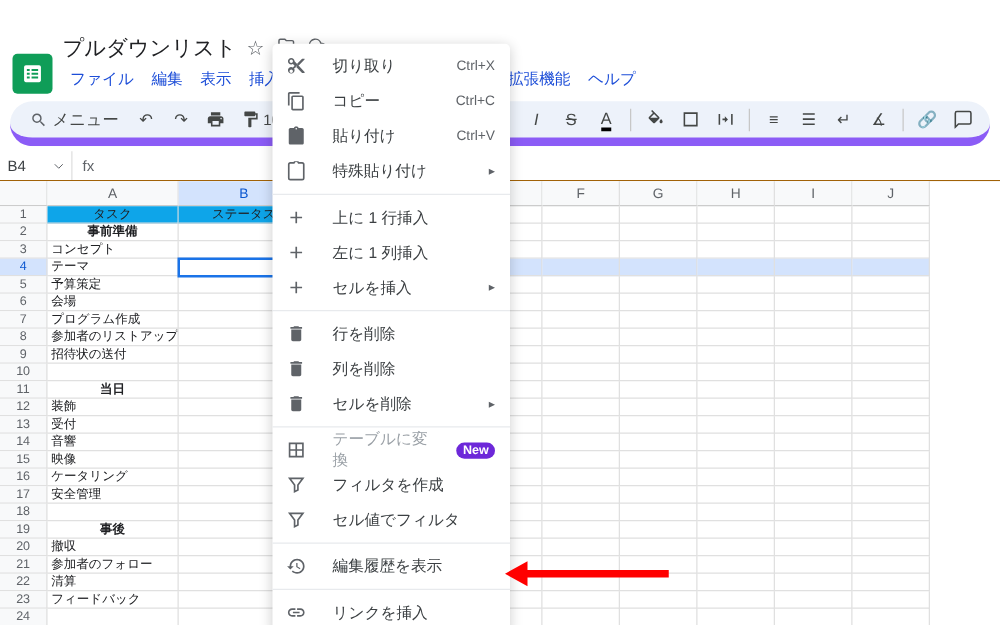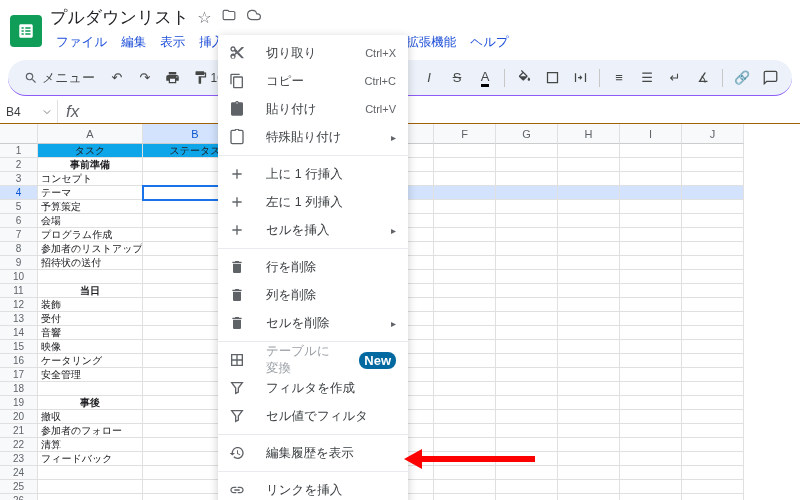--- a/index.html
+++ b/index.html
@@ -1,39 +1,39 @@
 <!DOCTYPE html>
 <html><head>
 <meta charset="utf-8">
 <style>
 * { margin: 0; padding: 0; box-sizing: border-box; font-family: Arial, "Hiragino Sans", sans-serif; }
 body { background: #fff; width: 800px; height: 500px; overflow: hidden; position: relative; }
 
-.header { padding: 6px 10px 0; display: flex; align-items: center; gap: 8px; }
+.header { padding: 6px 10px 0; display: flex; align-items: flex-end; gap: 8px; margin-top: 21px; }
 .logo { width: 32px; height: 32px; background: #0f9d58; border-radius: 4px; display: flex; align-items: center; justify-content: center; margin-top: 2px; }
 .logo svg { fill: #fff; }
 .title-area { flex: 1; }
 .title-row { display: flex; align-items: center; gap: 8px; }
 .doc-title { font-size: 17px; color: #202124; }
 .title-icons { display: flex; gap: 10px; color: #5f6368; }
 .title-icons span { cursor: pointer; }
 .menubar { display: flex; gap: 2px; margin-top: 2px; }
 .menubar span { font-size: 12.5px; color: #1d4ed8; padding: 3px 6px; cursor: pointer; border-radius: 4px; }
 
-.toolbar { display: flex; align-items: center; gap: 4px; padding: 6px 10px; border-bottom: 1px solid #8b5cf6; margin: 6px 8px 0; background: #edf2fa; border-radius: 20px; height: 36px; }
+.toolbar { display: flex; align-items: center; gap: 4px; padding: 6px 10px; border-bottom: 7px solid #8b5cf6; margin: 6px 8px 0; background: #edf2fa; border-radius: 20px; height: 36px; }
 .tb-btn { width: 24px; height: 24px; display: flex; align-items: center; justify-content: center; color: #444746; cursor: pointer; border-radius: 4px; font-size: 13px; }
 .tb-search { display: flex; align-items: center; gap: 4px; padding: 0 6px; font-size: 13px; color: #444746; }
 .tb-zoom { font-size: 12px; }
 .tb-sep { width: 1px; height: 18px; background: #c7c7c7; margin: 0 3px; }
 .fontsize { border: 1px solid #c7c7c7; border-radius: 3px; padding: 1px 6px; font-size: 12px; background: #fff; }
 
 .namebox-row { display: flex; align-items: center; border-bottom: 1px solid #a16207; height: 24px; margin-top: 4px; }
 .namebox { width: 58px; font-size: 12px; padding: 0 6px; text-align: left; color: #3c4043; border-right: 1px solid #e0e0e0; display: flex; align-items: center; justify-content: space-between; height: 100%; }
 .namebox svg { width: 8px; height: 8px; }
-.fx { padding: 0 8px; color: #5f6368; font-style: italic; font-size: 17px; }
+.fx { padding: 0 8px; color: #5f6368; font-size: 12px; }
 
 .grid { position: relative; }
 .col-headers { display: flex; height: 20px; background: #fff; }
 .rowhead-spacer { width: 38px; border-right: 1px solid #e0e0e0; border-bottom: 1px solid #ccc; background: #f8f9fa; }
 .col-h { width: 62px; border-right: 1px solid #e0e0e0; border-bottom: 1px solid #ccc; font-size: 11px; color: #5f6368; text-align: center; line-height: 20px; background: #f8f9fa; }
 .col-h.col-A, .col-h.col-B { width: 105px; }
 .col-h.sel { background: #d3e3fd; color: #0b57d0; }
 
 .rows { }
 .row { display: flex; height: 14px; }
@@ -47,21 +47,21 @@
 .cell.selrange { background: #d3e3fd; }
 
 .ctx-menu { position: absolute; left: 218px; top: 35px; width: 190px; background: #fff; border-radius: 4px; box-shadow: 0 2px 10px rgba(0,0,0,.2); padding: 4px 0; z-index: 100; font-size: 12.5px; }
 .ctx-item { display: flex; align-items: center; height: 28px; padding: 0 12px 0 10px; cursor: pointer; color: #3c4043; gap: 20px; }
 .ctx-item.disabled { color: #9aa0a6; }
 .ctx-icon { width: 18px; display: flex; align-items: center; justify-content: center; color: #5f6368; }
 .ctx-label { flex: 1; }
 .ctx-sc { font-size: 11px; color: #5f6368; }
 .ctx-sub { color: #5f6368; font-size: 10px; }
 .ctx-sep { height: 1px; background: #e8eaed; margin: 4px 0; }
-.badge-new { background: #0369a1; color: #fff; font-size: 13px; padding: 1px 5px; border-radius: 8px; font-weight: bold; }
+.badge-new { background: #6d28d9; color: #fff; font-size: 10px; padding: 1px 5px; border-radius: 8px; font-weight: bold; }
 
 .arrow { position: absolute; left: 420px; top: 456px; z-index: 200; }
 .arrow-line { width: 115px; height: 6px; background: #ff0000; }
 .arrow-head { position: absolute; left: -16px; top: -7px; width: 0; height: 0; border-right: 18px solid #ff0000; border-top: 10px solid transparent; border-bottom: 10px solid transparent; }
 </style>
 </head>
 <body>
 
 <div class="header">
   <div class="logo">

